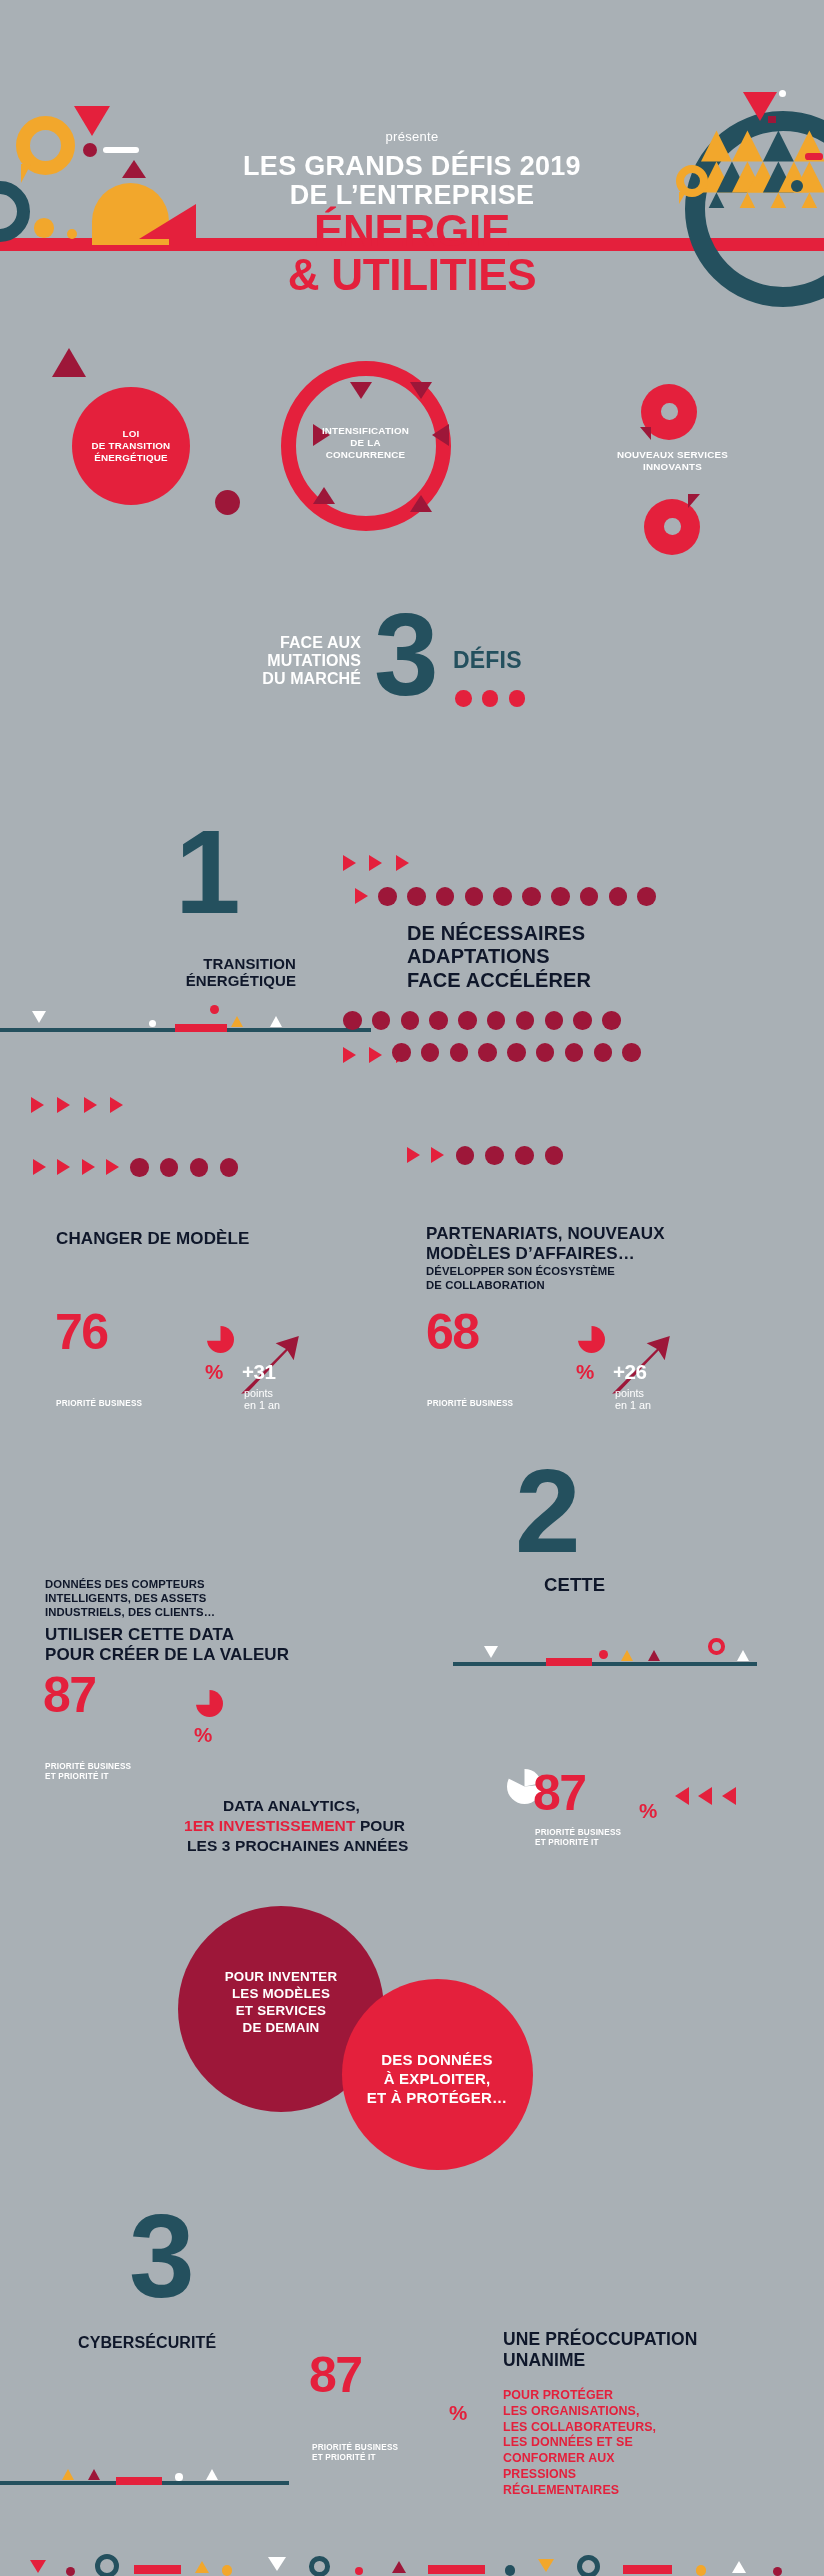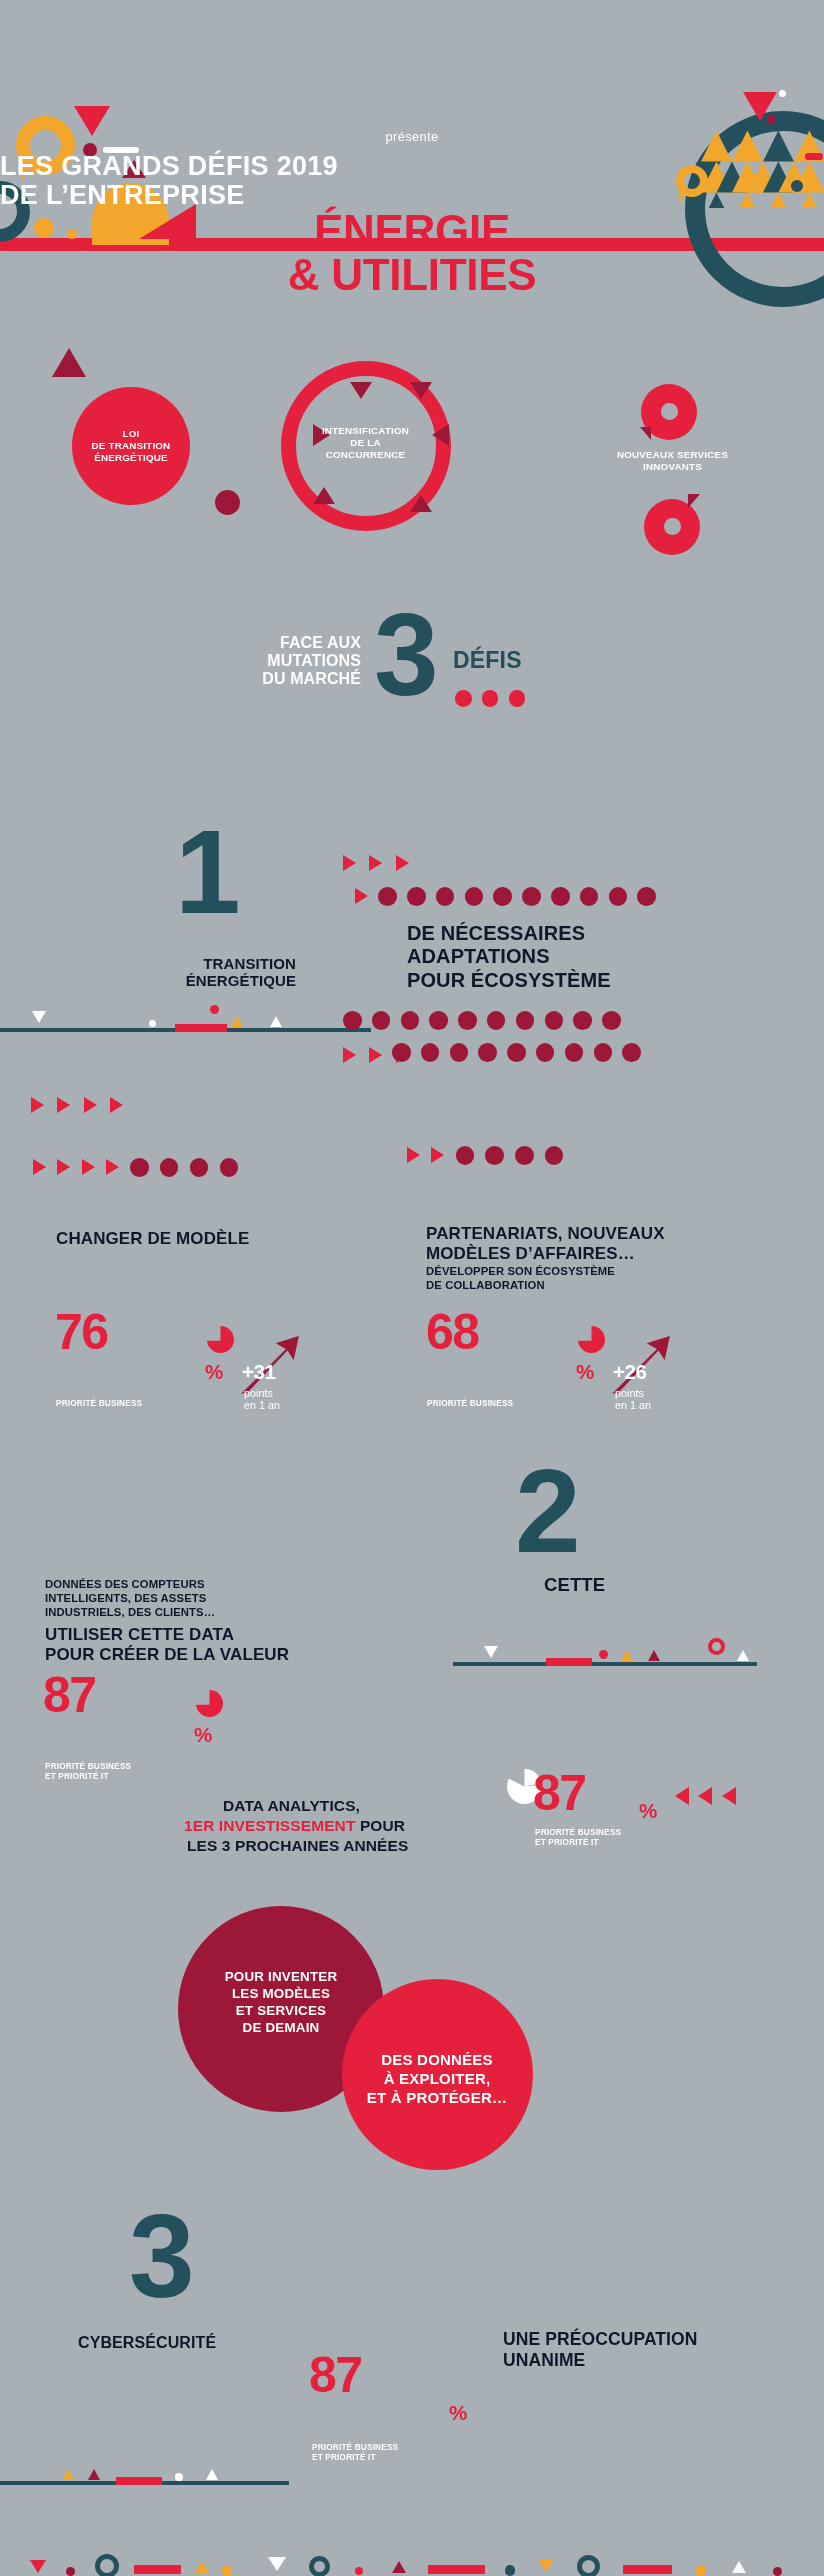--- a/index.html
+++ b/index.html
@@ -22,21 +22,21 @@
   
   .cgi-logo{
     left:0;right:0;top:67px;text-align:center;
     font-size:50px;font-weight:bold;color:#ffffff;letter-spacing:-2.1px;line-height:1;
   }
   .presente{
     left:0;right:0;top:129px;text-align:center;
     font-size:13px;color:#ffffff;font-weight:300;letter-spacing:0.3px;
   }
   .head-l1,.head-l2{
-    left:0;right:0;text-align:left;color:#ffffff;font-weight:bold;
+    left:0;right:0;text-align:center;color:#ffffff;font-weight:bold;
     font-size:27px;letter-spacing:0.3px;line-height:1.06;
   }
   .head-l1{top:152px;}
   .head-l2{top:181px;}
   .head-red1,.head-red2{
     left:0;right:0;text-align:center;color:#e4203c;font-weight:bold;
     font-size:44px;letter-spacing:-0.3px;line-height:1;
   }
   .head-red1{top:209px;}
   .head-red2{top:253px;}
@@ -184,21 +184,21 @@
     <div class="dot" style="width:18.5px;height:18.5px;background:#9d1739;"></div>
     <div class="dot" style="width:18.5px;height:18.5px;background:#9d1739;"></div>
     <div class="dot" style="width:18.5px;height:18.5px;background:#9d1739;"></div>
     <div class="dot" style="width:18.5px;height:18.5px;background:#9d1739;"></div>
     <div class="dot" style="width:18.5px;height:18.5px;background:#9d1739;"></div>
   </div>
 
   <div class="abs h-white" style="left:407px;top:922px;width:371px;font-size:20px;line-height:1.17;">
     <div>DE NÉCESSAIRES</div>
     <div>ADAPTATIONS</div>
-    <div>POUR ÉCOSYSTÈME</div>
+    <div>FACE ACCÉLÉRER</div>
   </div>
 
   <div class="abs" style="left:0;top:1028px;width:371px;height:4.1px;background:#24505e;"></div>
   <div class="abs tri-down" style="left:32px;top:1011px;--w:7.7px;--h:12.4px;--c:#ffffff;"></div>
   <div class="abs dot" style="left:149px;top:1020px;width:7.2px;height:7.2px;background:#ffffff;"></div>
   <div class="abs" style="left:175px;top:1024px;width:52px;height:7.7px;background:#e4203c;"></div>
   <div class="abs tri-up" style="left:231px;top:1016px;--w:6.7px;--h:11.3px;--c:#f2a72c;"></div>
   <div class="abs tri-up" style="left:270px;top:1016px;--w:6.7px;--h:11.3px;--c:#ffffff;"></div>
   <div class="abs dot" style="left:210px;top:1005px;width:8.8px;height:8.8px;background:#e4203c;"></div>
 
@@ -370,20 +370,29 @@
   <div class="abs statnum" style="left:309px;top:2354px;">87</div>
   <div class="abs statpct" style="left:449px;top:2401px;">%</div>
   <div class="abs statcap" style="left:312px;top:2443px;">
     <div>PRIORITÉ BUSINESS</div>
     <div>ET PRIORITÉ IT</div>
   </div>
 
   <div class="abs h-white" style="left:503px;top:2329px;font-size:17.5px;line-height:1.18;width:289px;">
     <div>UNE PRÉOCCUPATION</div>
     <div>UNANIME</div>
+  </div>
+  <div class="abs h-red" style="left:503px;top:2388px;font-size:12.4px;line-height:1.27;width:289px;">
+    <div>POUR PROTÉGER</div>
+    <div>LES ORGANISATIONS,</div>
+    <div>LES COLLABORATEURS,</div>
+    <div>LES DONNÉES ET SE</div>
+    <div>CONFORMER AUX</div>
+    <div>PRESSIONS</div>
+    <div>RÉGLEMENTAIRES</div>
   </div>
 
   <div class="abs" style="left:0;top:2481px;width:289px;height:4.1px;background:#24505e;"></div>
   <div class="abs tri-up" style="left:62px;top:2469px;--w:6.7px;--h:11.3px;--c:#f2a72c;"></div>
   <div class="abs tri-up" style="left:88px;top:2469px;--w:6.7px;--h:11.3px;--c:#9d1739;"></div>
   <div class="abs" style="left:116px;top:2477px;width:46px;height:7.7px;background:#e4203c;"></div>
   <div class="abs dot" style="left:175px;top:2473px;width:7.7px;height:7.7px;background:#ffffff;"></div>
   <div class="abs tri-up" style="left:206px;top:2469px;--w:6.7px;--h:11.3px;--c:#ffffff;"></div>
 
   <div class="abs" style="left:0;top:2551px;width:824px;height:46px;">

